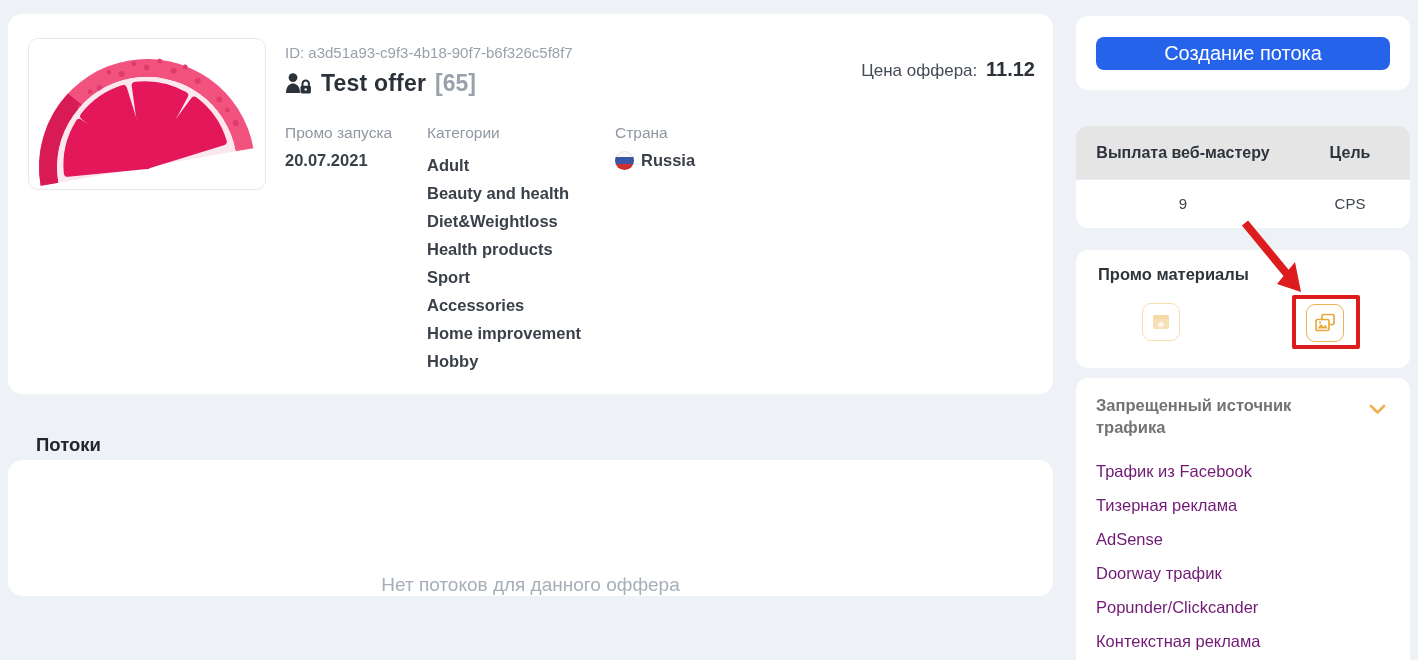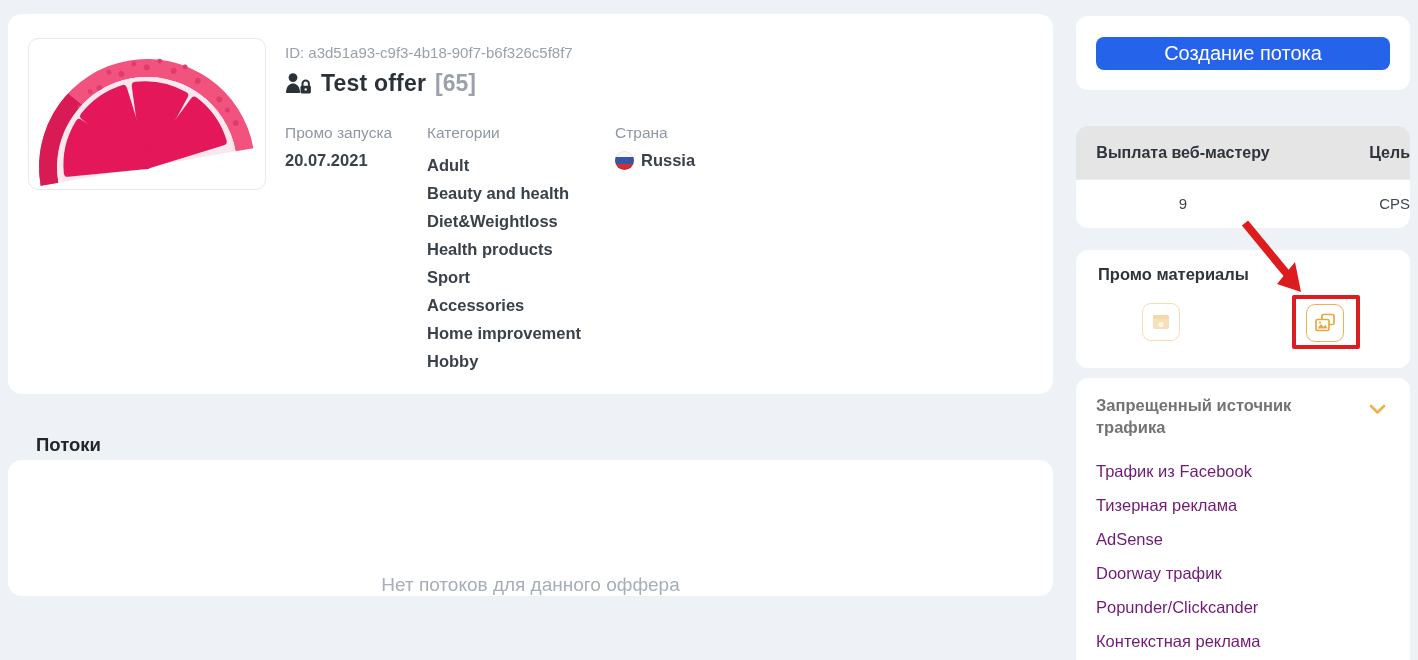--- a/index.html
+++ b/index.html
@@ -50,21 +50,21 @@
   .sb-card-btn { left:1076px; top:16px; width:334px; height:74px; display:flex; align-items:center; justify-content:center; border-radius:12px; }
   .create-flow-btn {
     width:294px; height:33px; background:#2563eb; color:#fff; border:none; border-radius:8px;
     font-family:"Liberation Sans", sans-serif; font-size:20px; cursor:pointer;
   }
 
   .sb-card-payout { left:1076px; top:126px; width:334px; height:102px; border-radius:12px; overflow:hidden; }
   .payout-head { height:54px; background:#e5e5e5; border-bottom:1px solid #e9edf2; display:flex; align-items:center; }
   .payout-row  { height:47px; display:flex; align-items:center; }
   .payout-cell-l { flex:1; text-align:center; }
-  .payout-cell-r { width:120px; text-align:right; }
+  .payout-cell-r { width:120px; text-align:center; }
   .payout-head div { font-size:16px; font-weight:700; color:#2e343b; }
   .payout-row div { font-size:15px; color:#3f4650; }
 
   .sb-card-promo { left:1076px; top:250px; width:334px; height:118px; border-radius:12px; }
   .promo-title { position:absolute; left:22px; top:15px; font-size:16.5px; font-weight:700; color:#2e343b; }
   .promo-icon-btn {
     position:absolute; width:38px; height:38px; background:#fff;
     border:1.5px solid #ecb254; border-radius:9px;
     display:flex; align-items:center; justify-content:center; cursor:pointer;
   }
@@ -133,20 +133,24 @@
       <circle cx="8" cy="4.6" r="4.4" fill="#2b3138"></circle>
       <path d="M1,20 C1,13 5,10.6 8,10.6 C11,10.6 15,13 15,20 Z" fill="#2b3138"></path>
       <path d="M17.5,13 v-2.4 a3.2,3.2 0 0 1 6.4,0 v2.4" fill="none" stroke="#2b3138" stroke-width="2"></path>
       <rect x="15.5" y="12.8" width="10.4" height="7.6" rx="1.4" fill="#2b3138"></rect>
       <circle cx="20.7" cy="16.4" r="1.2" fill="#fff"></circle>
     </svg>
     <span class="offer-title">Test offer</span>
     <span class="offer-suffix">[65]</span>
   </div>
 
+  <div class="price-wrap">
+    <span>Цена оффера:</span>
+    <b>11.12</b>
+  </div>
 
   <div class="info-cols">
     <div class="info-col col-date">
       <div class="label">Промо запуска</div>
       <div class="value">20.07.2021</div>
     </div>
     <div class="info-col col-cat">
       <div class="label">Категории</div>
       <div class="cat-list">
         <span>Adult</span>

